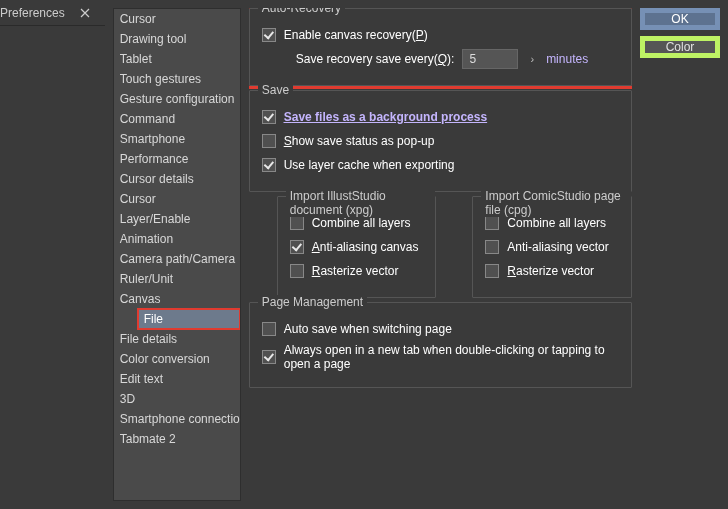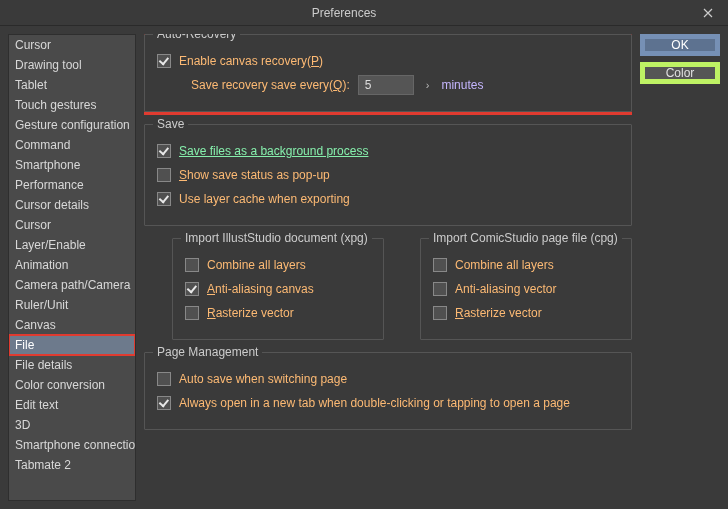--- a/index.html
+++ b/index.html
@@ -10,21 +10,20 @@
     background: #222;
     width: 728px;
     height: 509px;
     overflow: hidden;
   }
   .window {
     width: 728px;
     height: 509px;
     background: #3a3a3a;
     display: flex;
-    flex-direction: column;
   }
   .titlebar {
     height: 26px;
     background: #3a3a3a;
     display: flex;
     align-items: center;
     position: relative;
     border-bottom: 1px solid #2a2a2a;
   }
   .titlebar-title {
@@ -63,26 +62,27 @@
     cursor: pointer;
     white-space: nowrap;
   }
   .sidebar-item.selected {
     background: #6d7a8c;
     color: #fff;
   }
   .sidebar-item.highlighted {
     outline: 2px solid #e03b30;
     outline-offset: -1px;
+    margin-left: 24px;
   }
   .main {
     flex: 1;
     display: flex;
     flex-direction: column;
-    gap: 12px;
+    gap: 4px;
     overflow: hidden;
   }
   .fieldset {
     border: 1px solid #555;
     border-radius: 1px;
     padding: 12px 12px 12px 12px;
     position: relative;
   }
   .fieldset.highlighted {
     outline: 3px solid #e03b30;
@@ -117,23 +117,23 @@
   }
   .checkbox.checked::after {
     content: "";
     display: block;
     width: 4px;
     height: 7px;
     border: solid #e8e8e8;
     border-width: 0 2px 2px 0;
     transform: rotate(40deg) translate(-1px,-1px);
   }
-  .label { color: #fdba74; cursor: pointer; }
+  .label { color: #ffffff; cursor: pointer; }
   .label .u { text-decoration: underline; }
-  .link { color: #86efac; text-decoration: underline; cursor: pointer; }
+  .link { color: #c4b5fd; text-decoration: underline; cursor: pointer; font-weight: bold; }
   .num-input {
     width: 56px;
     height: 20px;
     background: #555;
     border: 1px solid #666;
     color: #ddd;
     padding: 0 6px;
     font-size: 12px;
   }
   .stepper {

